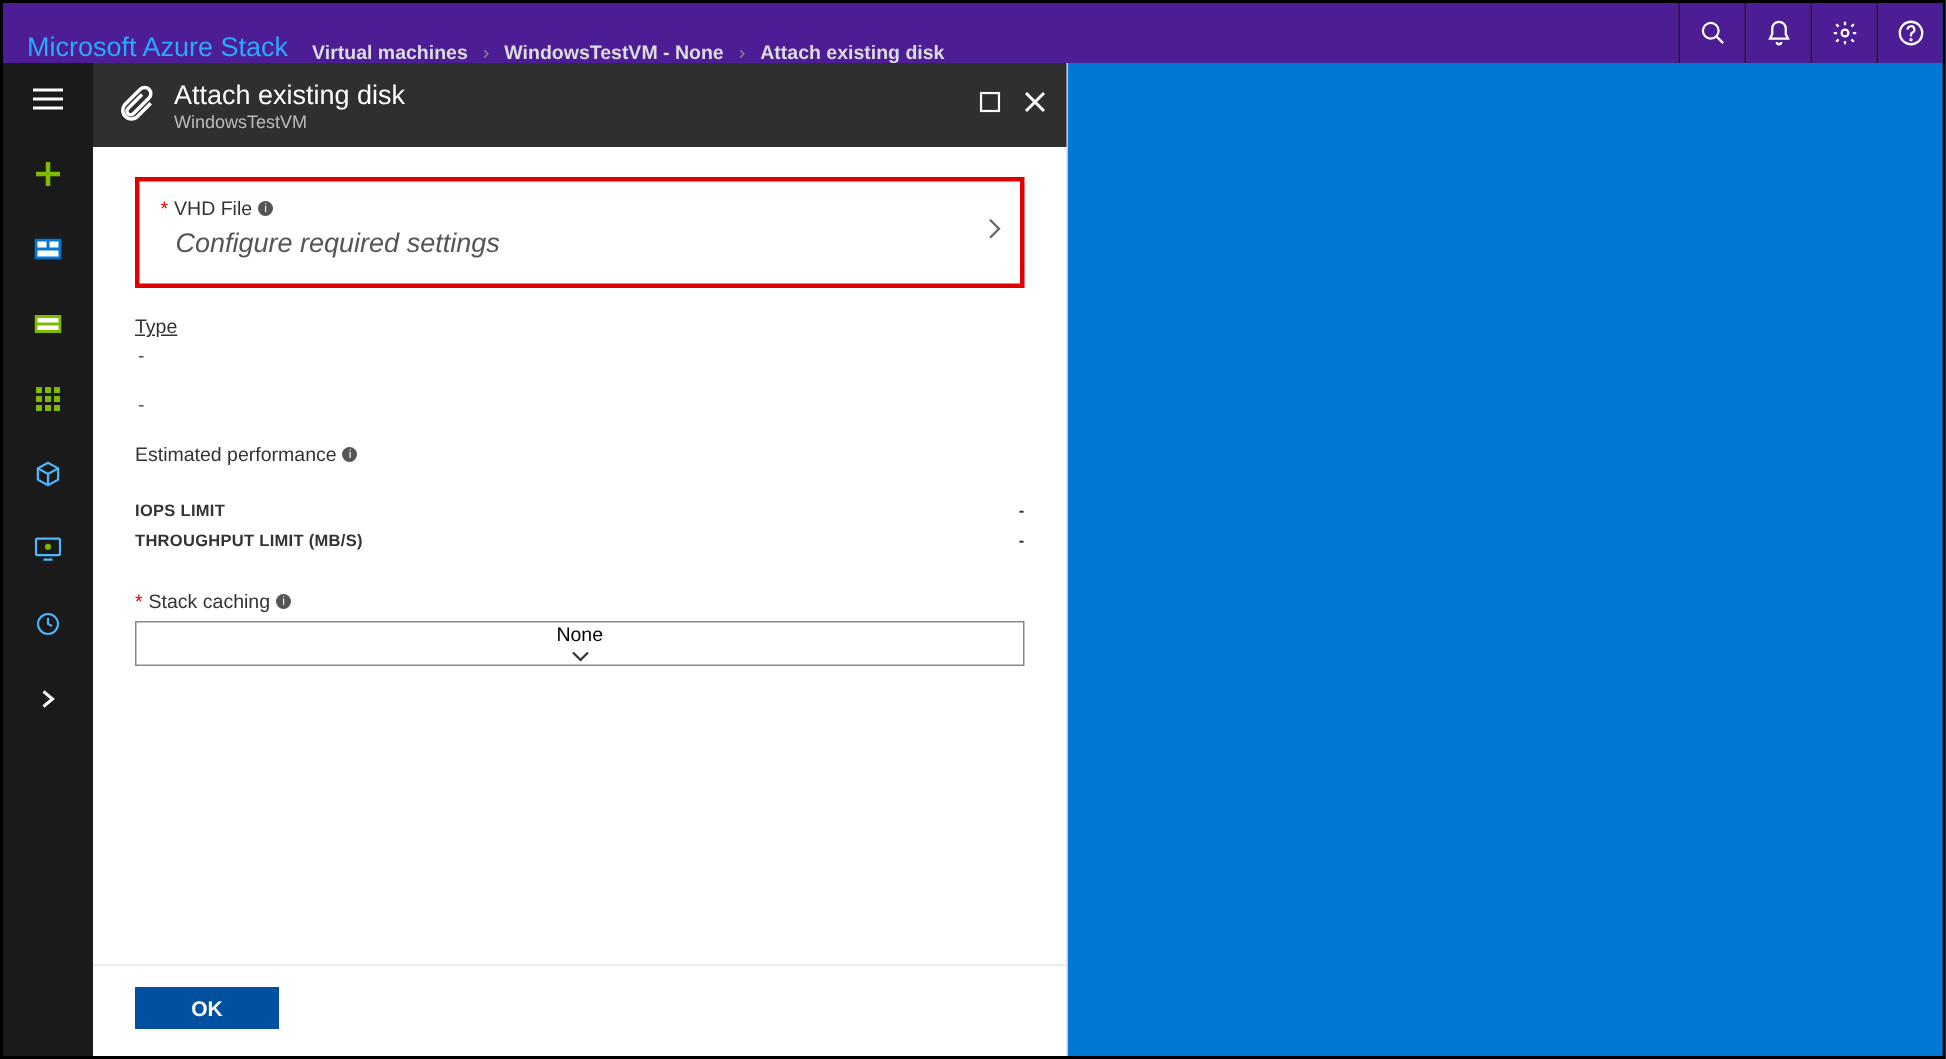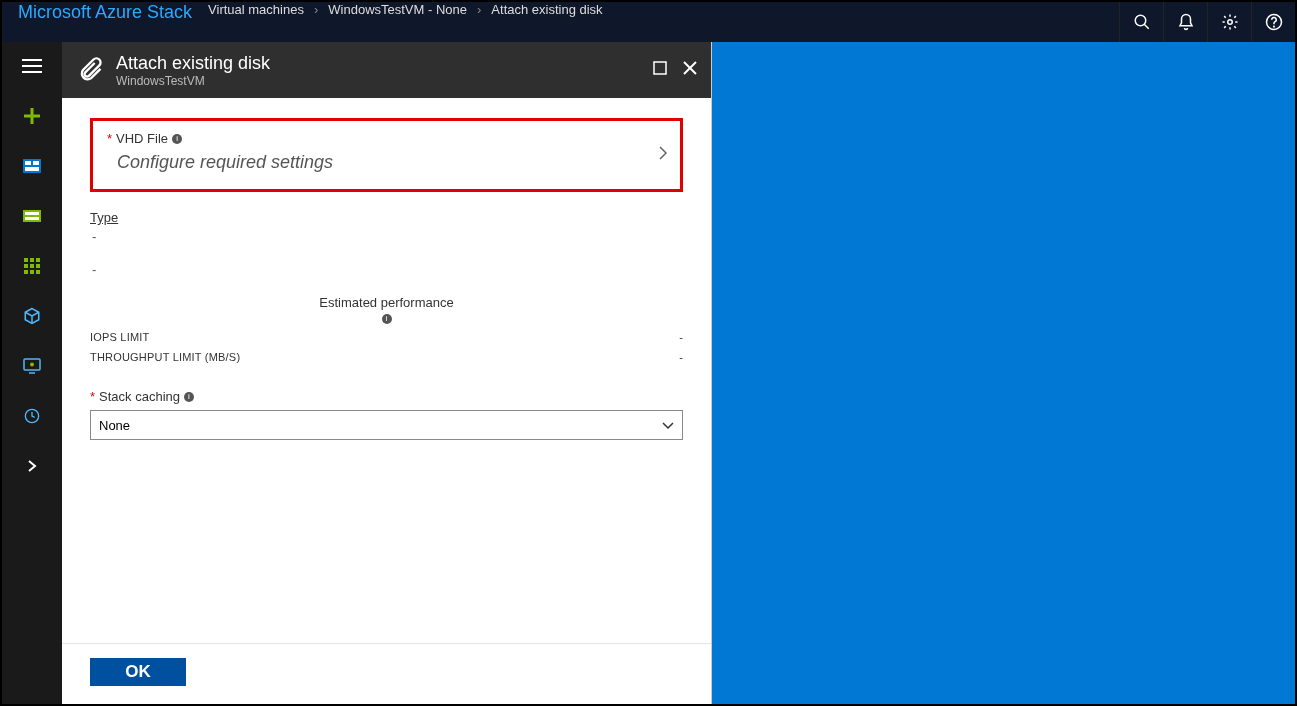--- a/index.html
+++ b/index.html
@@ -2,41 +2,41 @@
 <html><head>
 <meta charset="utf-8">
 <style>
   * { box-sizing: border-box; margin: 0; padding: 0; font-family: "Segoe UI", Arial, sans-serif; }
   html, body { height: 100%; }
   body { width: 1297px; height: 706px; border: 2px solid #000; overflow: hidden; background: #0078d4; }
 
   
   .topbar {
     height: 40px;
-    background: #0f172a;
-    display: flex;
-    align-items: flex-start;
+    background: #4c1d95;
+    display: flex;
+    align-items: flex-end;
     color: #fff;
   }
   .brand {
     color: #29a9ff;
     font-size: 18px;
     font-weight: 400;
     padding: 0 16px;
     white-space: nowrap;
   }
   .breadcrumb {
     display: flex;
     align-items: center;
     gap: 10px;
     color: #ddd;
     font-size: 13px;
     flex: 1;
   }
-  .breadcrumb .crumb { cursor: pointer; }
+  .breadcrumb .crumb { cursor: pointer; font-weight: bold; }
   .breadcrumb .sep { color: #888; }
   .topbar-right {
     display: flex;
     align-items: center;
     height: 100%;
   }
   .top-icon {
     width: 44px;
     height: 100%;
     display: flex;
@@ -150,49 +150,50 @@
 
   .ro-field { margin-bottom: 18px; }
   .ro-field .field-label { margin-bottom: 4px; text-decoration: underline; }
   .ro-field .value { font-size: 13px; color:#555; padding-left:2px; }
 
   .perf-section { margin-bottom: 22px; }
   .perf-row {
     display:flex;
     justify-content:space-between;
     font-size:11px;
-    font-weight:400;
+    font-weight:700;
     color:#333;
     padding: 4px 0;
     letter-spacing:0.2px;
   }
 
   .select-wrap {
     margin-top:6px;
     border:1px solid #888;
     height:30px;
     display:flex;
     align-items:center;
     padding:0 8px;
     justify-content:space-between;
     cursor:pointer;
     font-size:13px;
+    flex-direction:column;
   }
 
   .blade-footer {
     padding: 14px 28px 18px 28px;
     border-top: 1px solid #e5e5e5;
   }
   .ok-btn {
     background:#0050a0;
     color:#fff;
     border:none;
     width:96px;
     height:28px;
-    font-size:17px;
+    font-size:14px;
     font-weight:600;
     cursor:pointer;
   }
 </style>
 </head>
 <body>
 
 <div class="topbar">
   <div class="brand">Microsoft Azure Stack</div>
   <div class="breadcrumb">
@@ -347,21 +348,21 @@
         <div class="ro-field">
           <div class="field-label">Type</div>
           <div class="value">-</div>
         </div>
 
         <div class="ro-field">
           <div class="value">-</div>
         </div>
 
         <div class="perf-section">
-          <div class="field-label" style="margin-bottom:3px;flex-direction:column;">
+          <div class="field-label" style="margin-bottom:21px;">
             <span>Estimated performance</span>
             <span class="info-dot">i</span>
           </div>
           <div class="perf-row">
             <span>IOPS LIMIT</span>
             <span>-</span>
           </div>
           <div class="perf-row">
             <span>THROUGHPUT LIMIT (MB/S)</span>
             <span>-</span>

